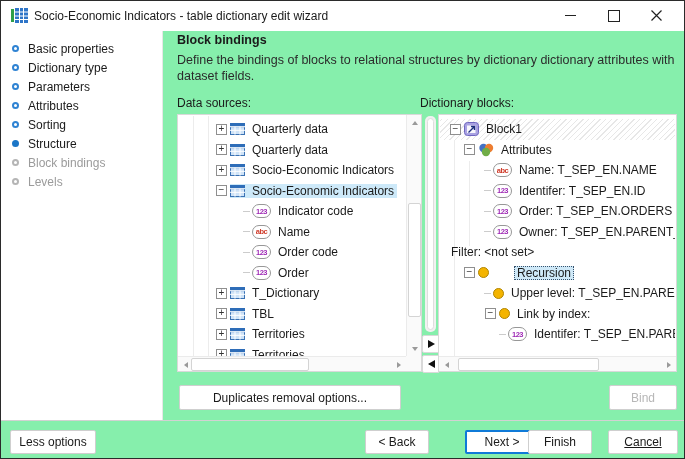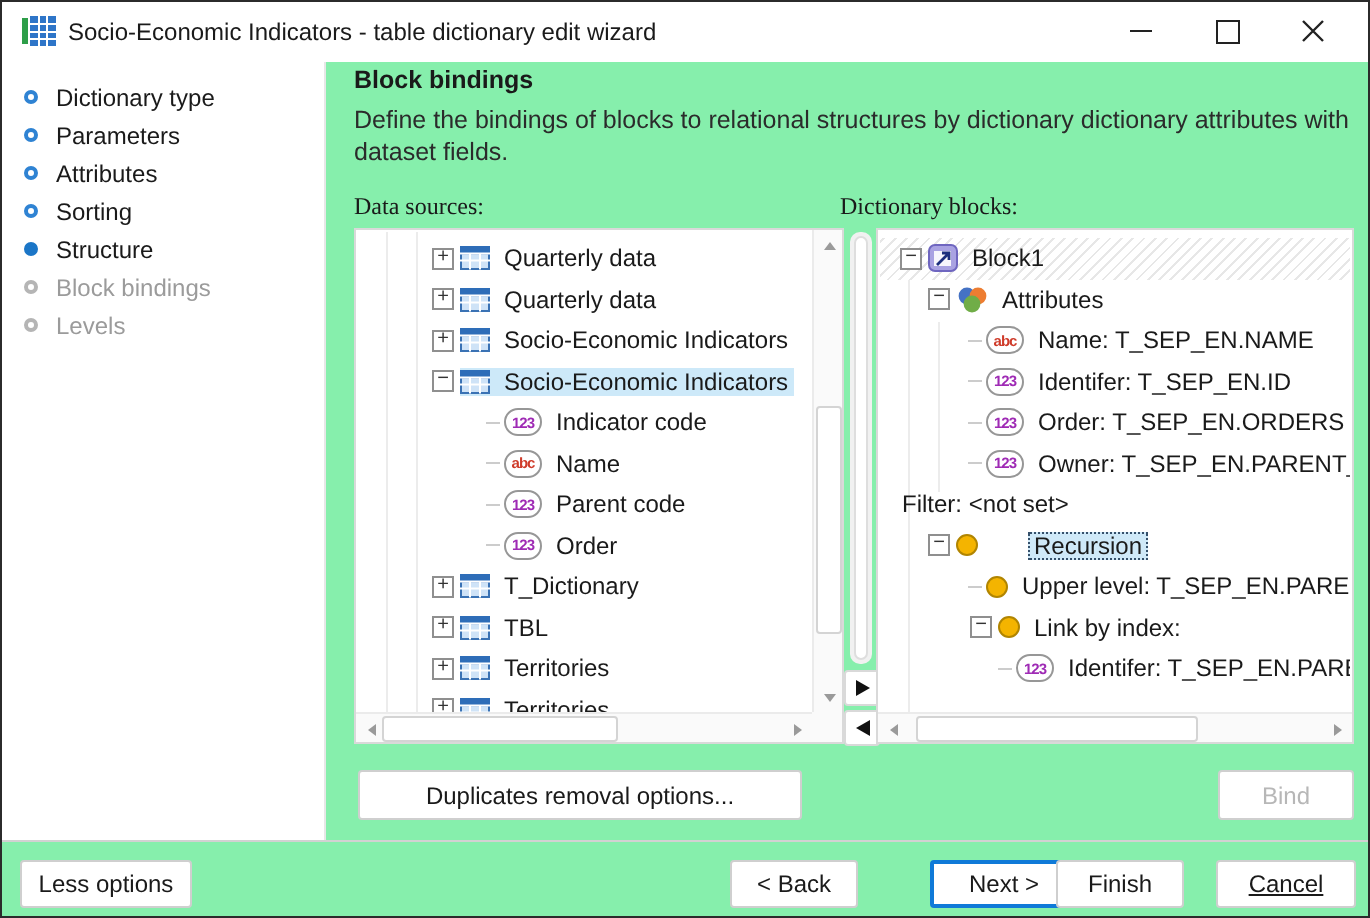--- a/index.html
+++ b/index.html
@@ -17,21 +17,21 @@
   .steps{position:absolute;left:0;top:30px;width:162px;height:389px;border-right:1px solid #e7e7e7;
          padding-top:8px;box-sizing:border-box;background:#fff;}
   .step{height:19px;display:flex;align-items:center;padding-left:11px;cursor:default;}
   .bullet{width:7px;height:7px;border-radius:50%;border:2px solid #2f83d3;margin-right:9px;flex:none;box-sizing:border-box;background:#fff;}
   .step.current .bullet{background:#1b76c7;border-color:#1b76c7;}
   .step.disabled{color:#9b9b9b;}
   .step.disabled .bullet{border-color:#b5b5b5;border-width:2px;}
   
   .heading{position:absolute;left:176px;top:32px;font-weight:bold;font-size:12.5px;}
   .desc{position:absolute;left:176px;top:51px;width:502px;font-size:12.5px;line-height:16px;color:#2b2b2b;}
-  .panel-label{position:absolute;top:95px;font-size:12px;font-family:Liberation Serif, serif;}
+  .panel-label{position:absolute;top:95px;font-size:12px;}
   .panel-label.left{left:176px}.panel-label.right{left:419px}
   
   .panel{position:absolute;top:113px;height:258px;background:#fff;border:1px solid #d9d9d9;box-sizing:border-box;}
   .panel.src{left:176px;width:245px;}
   .panel.dst{left:437px;width:239px;}
   .treewrap{position:absolute;left:1px;top:1px;bottom:15px;overflow:hidden;padding-top:3px;}
   .panel.src .treewrap{right:16px;}
   .panel.dst .treewrap{right:1px;}
   .guide{position:absolute;width:1px;background:#ececec;}
   .row{height:20.5px;display:flex;align-items:center;white-space:nowrap;position:relative;}
@@ -104,20 +104,24 @@
     <span class="wctl close">
       <svg width="11" height="11" viewBox="0 0 11 11">
         <path d="M0.5 0.5 L10.5 10.5 M10.5 0.5 L0.5 10.5" stroke="#222" stroke-width="1.2"></path>
       </svg>
     </span>
   </div>
 
   <div class="steps">
       <div class="step">
         <span class="bullet"></span>
+        <span>Basic properties</span>
+      </div>
+      <div class="step">
+        <span class="bullet"></span>
         <span>Dictionary type</span>
       </div>
       <div class="step">
         <span class="bullet"></span>
         <span>Parameters</span>
       </div>
       <div class="step">
         <span class="bullet"></span>
         <span>Attributes</span>
       </div>
@@ -207,21 +211,21 @@
           <span class="ticon">
             <span class="badge abc">abc</span>
           </span>
           <span class="tlabel">Name</span>
         </div>
         <div class="row" style="padding-left: 64px;">
           <span class="dash"></span>
           <span class="ticon">
             <span class="badge num">123</span>
           </span>
-          <span class="tlabel">Parent code</span>
+          <span class="tlabel">Order code</span>
         </div>
         <div class="row" style="padding-left: 64px;">
           <span class="dash"></span>
           <span class="ticon">
             <span class="badge num">123</span>
           </span>
           <span class="tlabel">Order</span>
         </div>
         <div class="row" style="padding-left: 37px;">
           <span class="expander">+</span>

